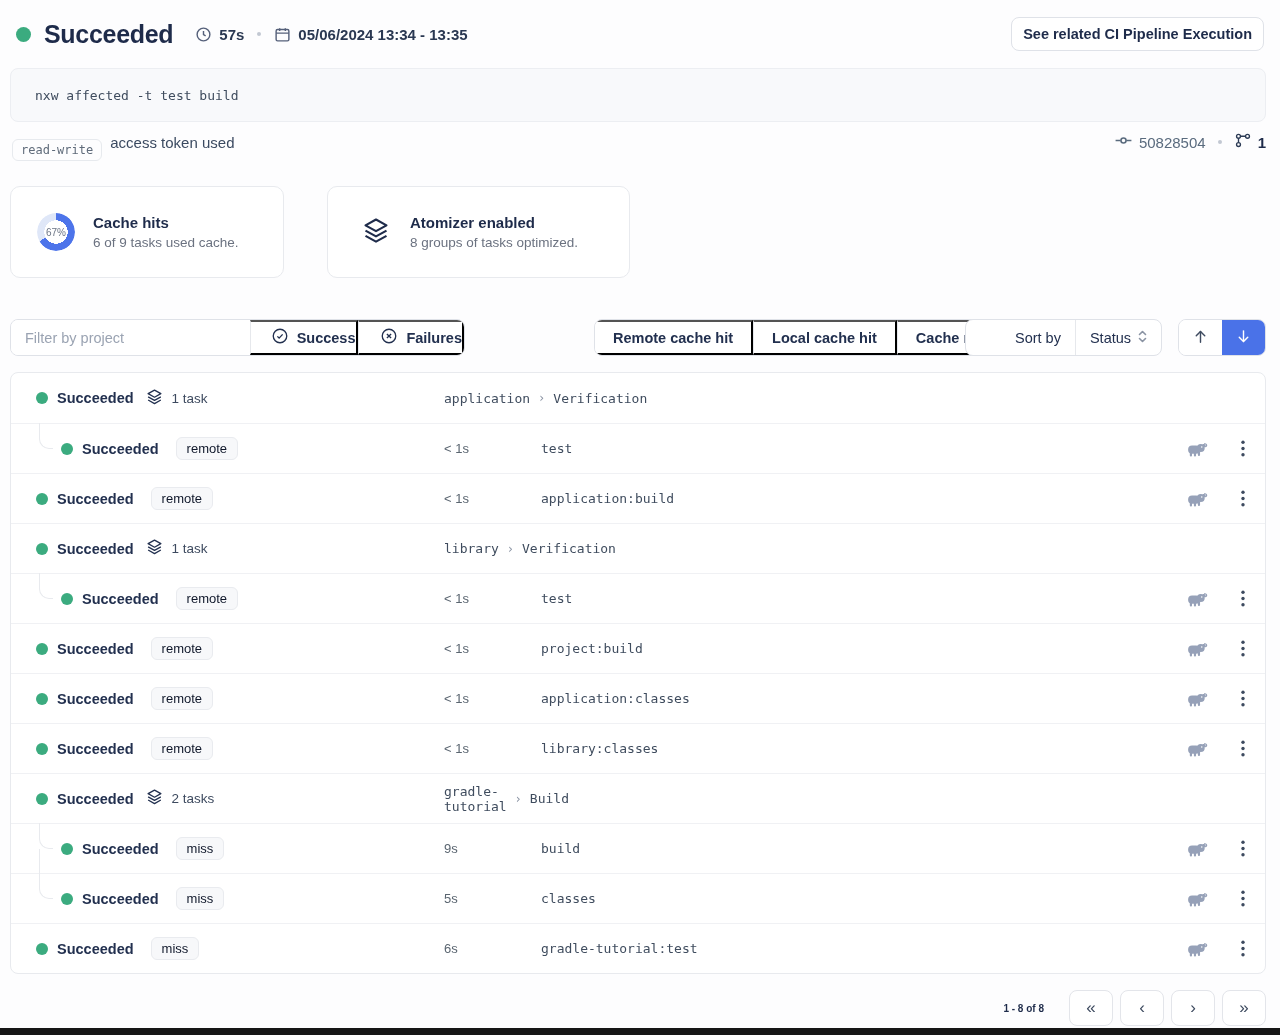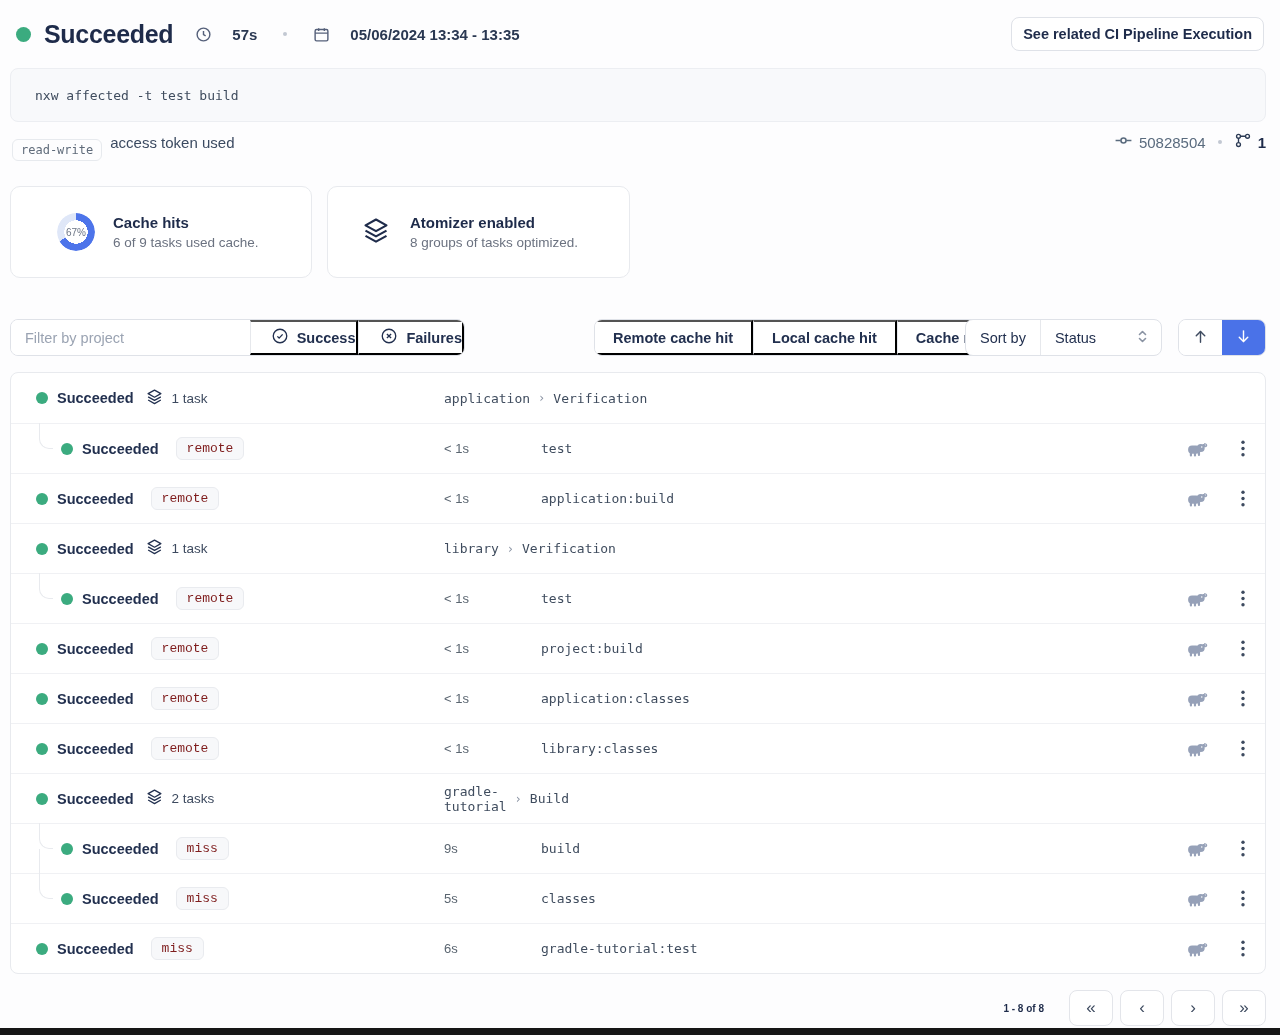--- a/index.html
+++ b/index.html
@@ -11,21 +11,21 @@
     overflow:hidden;
     position:relative;
   }
   .page { position:relative; width:1280px; height:1035px; }
   .mono { font-family:"DejaVu Sans Mono", monospace; }
 
   
   .header { position:absolute; top:14px; left:16px; right:16px; height:40px; display:flex; align-items:center; }
   .status-dot-lg { width:15px; height:15px; border-radius:50%; background:#3bab7f; margin-right:13px; }
   .page-title { font-size:25px; font-weight:700; color:#1e2b4a; letter-spacing:-0.3px; margin-right:22px; }
-  .meta { display:flex; align-items:center; gap:20px; font-size:15px; font-weight:600; color:#2a3852; }
+  .meta { display:flex; align-items:center; gap:7px; font-size:15px; font-weight:600; color:#2a3852; }
   .meta svg { display:block; }
   .dot-sep { width:4px; height:4px; border-radius:50%; background:#c2c8d2; margin:0 6px; }
   .cta-btn {
     margin-left:auto; height:34px; padding:0 11px; background:#fff;
     border:1px solid #dfe2e8; border-radius:8px; font-size:14.5px; font-weight:700;
     color:#1e2b4a; cursor:pointer; font-family:inherit;
   }
 
   
   .command-box {
@@ -44,21 +44,21 @@
   .token-text { font-size:15px; color:#3b4a61; }
   .token-right { margin-left:auto; display:flex; align-items:center; gap:6px; }
   .commit-sha { font-size:15px; color:#5a6b7e; }
   .branch-count { font-size:15px; font-weight:700; color:#1e2b4a; }
 
   
   .card {
     position:absolute; top:186px; height:92px; background:#fff;
     border:1px solid #e8eaee; border-radius:10px; display:flex; align-items:center;
   }
-  .card-cache { left:10px; width:302px;padding-left:20px; }
+  .card-cache { left:10px; width:274px; }
   .card-atomizer { left:327px; width:303px; }
   .donut-wrap { width:38px; height:38px; margin:0 18px 0 26px; position:relative; }
   .donut {
     width:38px; height:38px; border-radius:50%;
     background:conic-gradient(#4d74ea 0 67%, #dfe7f8 67% 100%);
     -webkit-mask:radial-gradient(closest-side, transparent 61%, #000 62%);
     mask:radial-gradient(closest-side, transparent 61%, #000 62%);
   }
   .donut-label { position:absolute; inset:0; display:flex; align-items:center; justify-content:center; font-size:10px; color:#6b7485; }
   .card-icon { margin:0 20px 0 34px; color:#1e2b4a; }
@@ -70,21 +70,21 @@
   .joined { position:absolute; display:flex; height:37px; background:#fff; border:1px solid #dfe2e8; border-radius:8px; overflow:hidden; }
   .seg { display:flex; align-items:center; justify-content:flex-end; gap:8px; font-size:14.5px; font-weight:700; color:#22304f; border-left:1px solid #e6e8ec; cursor:pointer; background:#fff; font-family:inherit; }
   .seg:first-child { border-left:none; }
   .filter-group { left:0; width:455px; }
   .filter-input { width:240px; border:none; outline:none; padding:0 14px; font-size:14.5px; color:#22304f; font-family:inherit; }
   .filter-input::placeholder { color:#9aa3b2; }
   .seg-success { width:108px; }
   .seg-failures { width:107px; }
   .cache-group { left:584px; }
   .seg-cache { padding:0 18px; }
-  .sort-group { left:955px; width:197px; }
+  .sort-group { left:955px; width:197px;padding-left:35px; }
   .sort-label { padding:0 14px; font-size:14.5px; color:#22304f; font-weight:400; display:flex; align-items:center; }
   .sort-select { flex:1; display:flex; align-items:center; justify-content:space-between; padding:0 12px 0 14px; border-left:1px solid #e6e8ec; cursor:pointer; font-size:14.5px; color:#22304f; }
   .arrow-group { right:0; width:88px; border:1px solid #dfe2e8; }
   .arrow-btn { width:44px; display:flex; align-items:center; justify-content:center; cursor:pointer; background:#fff; border:none; }
   .arrow-btn.active { background:#4a72e8; }
 
   
   .task-list {
     position:absolute; top:372px; left:10px; right:14px;
     background:#fff; border:1px solid #e8eaee; border-radius:8px; overflow:hidden;
@@ -93,22 +93,22 @@
     display:grid; grid-template-columns:433px 97px 1fr 48px 44px;
     align-items:center; height:50px; position:relative; border-top:1px solid #f0f1f4;
   }
   .row:first-child { border-top:none; }
   .row-left { display:flex; align-items:center; gap:9px; padding-left:25px; position:relative; height:100%; }
   .row.child .row-left { padding-left:50px; }
   .status-dot-sm { width:12px; height:12px; border-radius:50%; background:#3bab7f; flex:none; }
   .row-status { font-size:14.5px; font-weight:700; color:#22304f; margin-right:3px; }
   .task-count { font-size:13.5px; color:#3d4a5f; }
   .cache-badge {
-    font-size:13px; color:#7f1d1d; background:#f7f8fa; border:1px solid #e9ebef;
-    border-radius:6px; padding:3px 10px; margin-left:5px;font-family:Liberation Mono, monospace;
+    font-size:13px; color:#0f172a; background:#f7f8fa; border:1px solid #e9ebef;
+    border-radius:6px; padding:3px 10px; margin-left:5px;
   }
   .col-duration { font-size:13px; color:#5a6570; }
   .col-task { font-size:13px; color:#3f4c5e; }
   .breadcrumb { display:flex; align-items:center; gap:8px; font-size:13px; color:#3f4c5e; }
   .crumb-sep { color:#8a93a3; font-size:12px; }
   .gradle-icon { display:flex; justify-content:center; }
   .kebab-btn { background:none; border:none; cursor:pointer; display:flex; justify-content:center; padding:4px; }
   .tree-connector, .tree-ext { position:absolute; pointer-events:none; }
   .tree-connector { left:28px; top:-1px; width:14px; height:26px; border-left:1.5px solid #e8eaee; border-bottom:1.5px solid #e8eaee; border-bottom-left-radius:10px; }
   .row.tree-mid .tree-ext { left:28px; top:25px; bottom:-1px; border-left:1.5px solid #e8eaee; }

